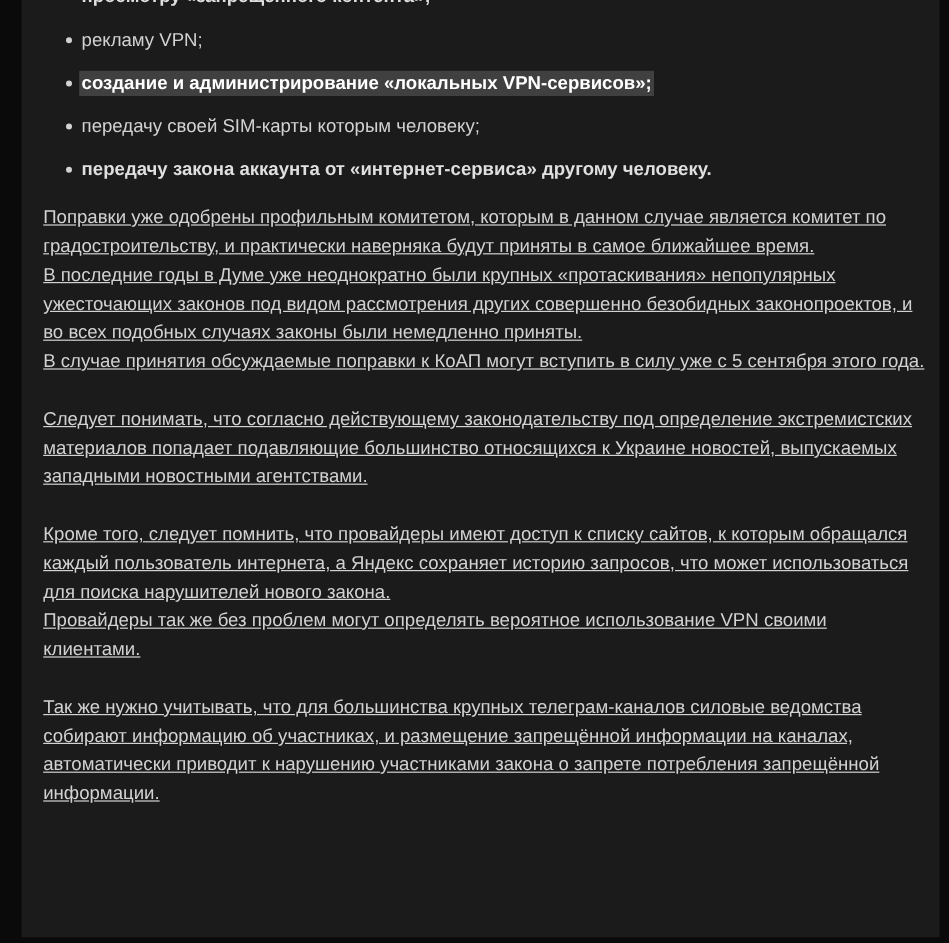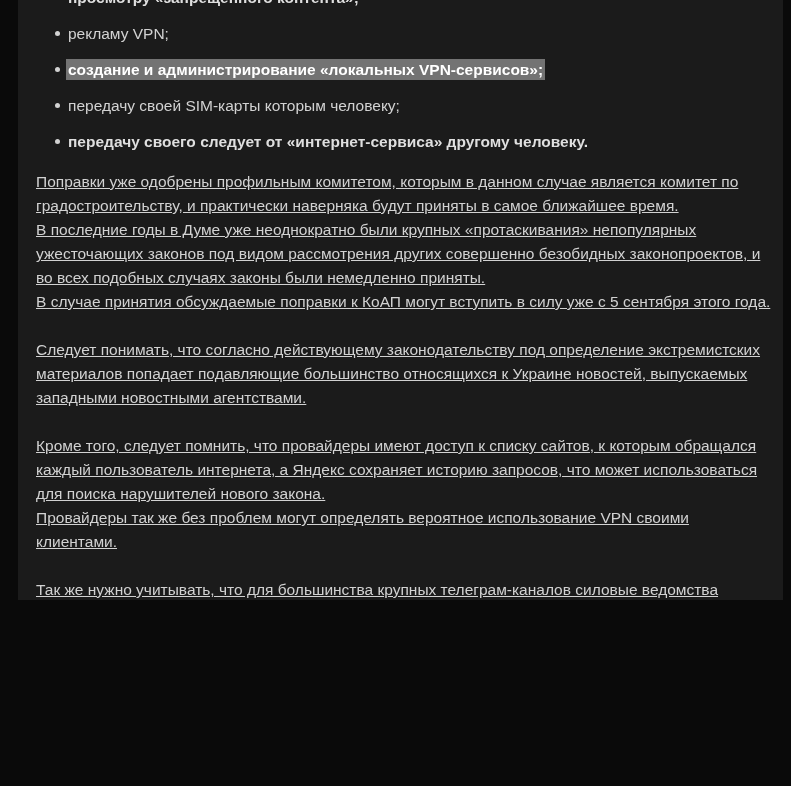--- a/index.html
+++ b/index.html
@@ -12,21 +12,21 @@
     overflow: hidden;
     background: #0a0a0a;
     font-family: "Liberation Sans", sans-serif;
     position: relative;
   }
   .content {
     position: absolute;
     left: 18px;
     top: 0;
     width: 765px;
-    height: 600px;
+    height: 781px;
     box-sizing: border-box;
     background: #1b1b1b;
     padding: 0 12px 0 18px;
     color: #d2d2d2;
     font-size: 15.5px;
     line-height: 24px;
     overflow: hidden;
   }
   ul.post-list {
     list-style: none;
@@ -52,21 +52,21 @@
     color: #dfdfdf;
   }
   .para {
     margin: 0 0 24px 0;
     text-decoration: underline;
   }
   .sent {
     display: block;
   }
   .selected-text {
-    background: #737373;
+    background: #404040;
     color: #ffffff;
     padding: 2px 2px;
     margin-left: -2px;
   }
 </style>
 </head>
 <body>
 
 <div class="content">
 
@@ -82,21 +82,21 @@
     <li>
       <span class="bullet"></span>
       <span class="bold selected-text">создание и администрирование «локальных VPN-сервисов»;</span>
     </li>
     <li>
       <span class="bullet"></span>
       <span>передачу своей SIM-карты которым человеку;</span>
     </li>
     <li>
       <span class="bullet"></span>
-      <span class="bold">передачу своего следует от «интернет-сервиса» другому человеку.</span>
+      <span class="bold">передачу закона аккаунта от «интернет-сервиса» другому человеку.</span>
     </li>
   </ul>
 
   <div class="para">
     <span class="sent">Поправки уже одобрены профильным комитетом, которым в данном случае является комитет по градостроительству, и практически наверняка будут приняты в самое ближайшее время.</span>
     <span class="sent">В последние годы в Думе уже неоднократно были крупных «протаскивания» непопулярных ужесточающих законов под видом рассмотрения других совершенно безобидных законопроектов, и во всех подобных случаях законы были немедленно приняты.</span>
     <span class="sent">В случае принятия обсуждаемые поправки к КоАП могут вступить в силу уже с 5 сентября этого года.</span>
   </div>
 
   <div class="para">

